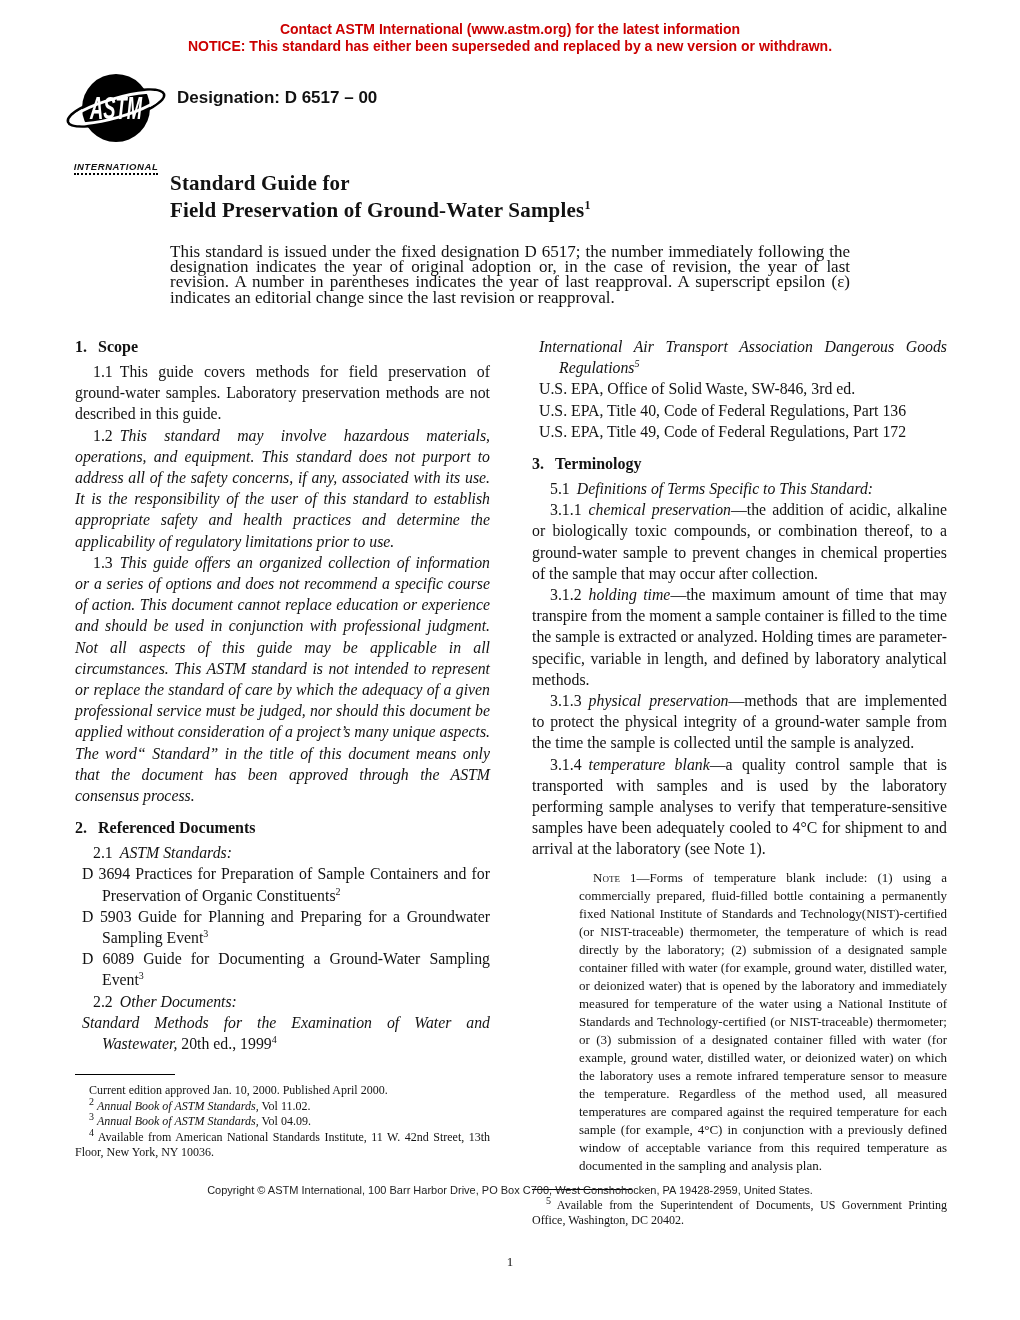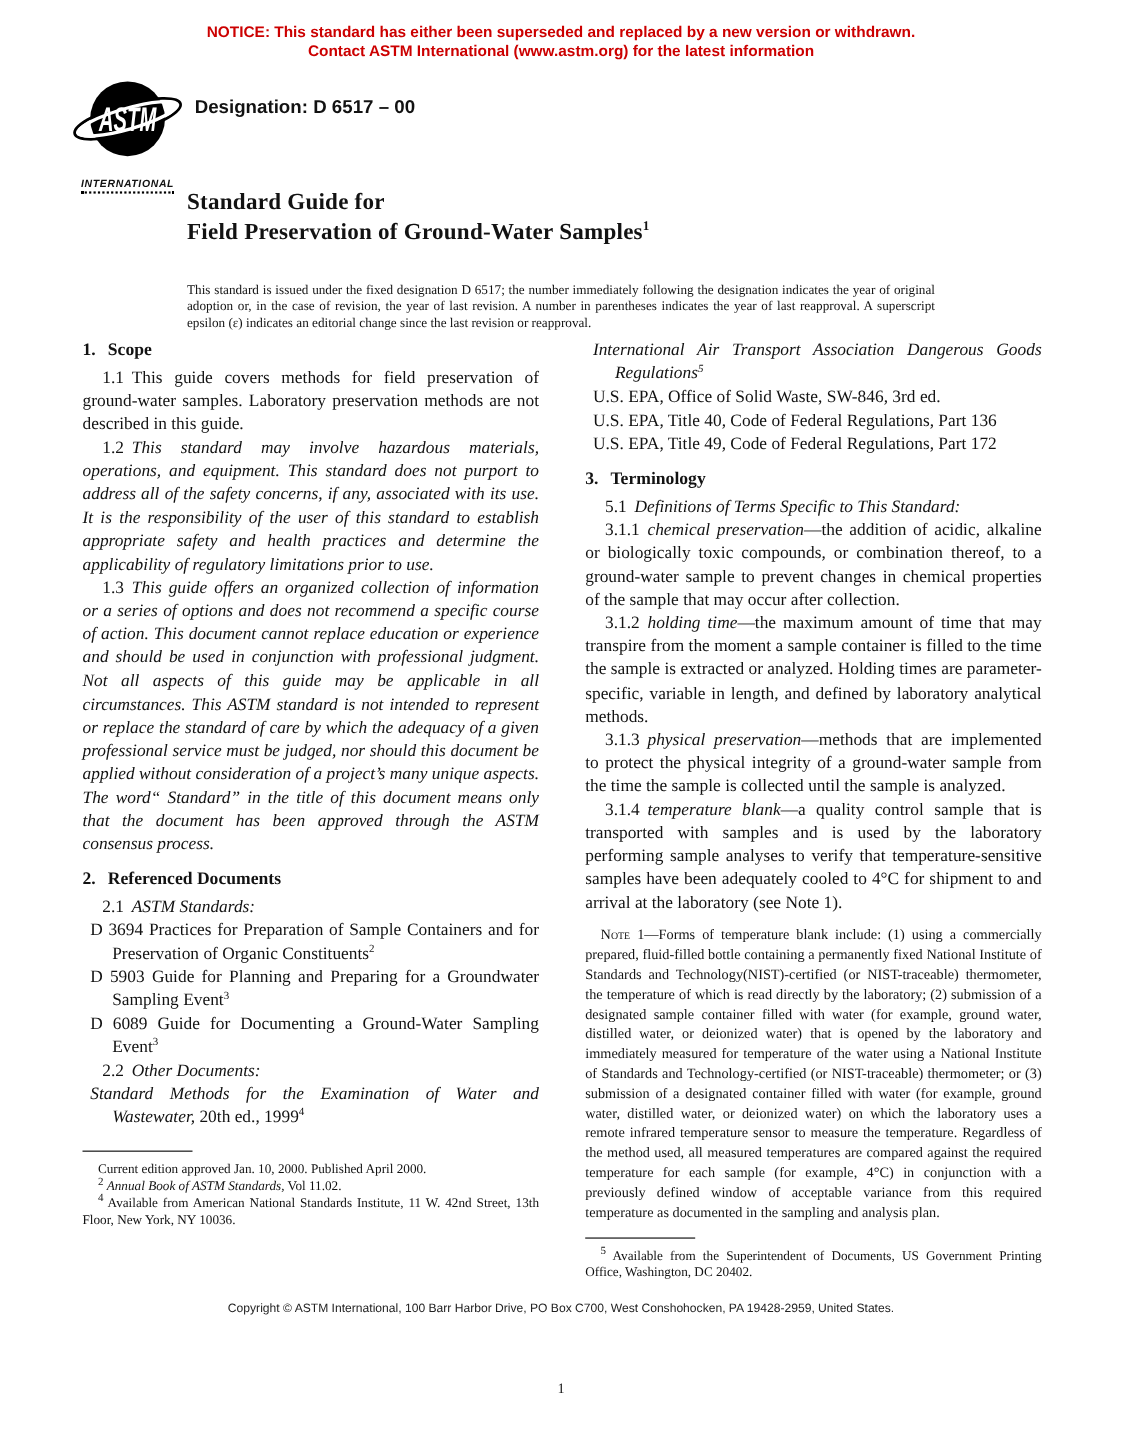--- a/index.html
+++ b/index.html
@@ -24,53 +24,53 @@
     position:absolute; top:88px; left:177px;
     font-family:"Liberation Sans", sans-serif; font-weight:bold; font-size:17px;
   }
   .title {
     position:absolute; top:170px; left:170px;
     font-family:Liberation Serif, serif; font-weight:bold;
     font-size:21px; line-height:27px; letter-spacing:0.2px;
   }
   .title sup { font-size:12px; }
   .preamble {
-    position:absolute; top:256px; left:170px; width:680px;
-    font-size:12px; line-height:15.2px; text-align:justify;
+    position:absolute; top:244px; left:170px; width:680px;
+    font-size:17px; line-height:15.2px; text-align:justify;
   }
-  .columns { position:absolute; top:308px; left:75px; width:872px; display:flex; gap:42px; }
+  .columns { position:absolute; top:336px; left:75px; width:872px; display:flex; gap:42px; }
   .col { width:421px; }
   .sec-h { font-size:16px; font-weight:bold; margin:13px 0 5px; font-family:"Liberation Serif", serif; }
   .sec-h.first { margin-top:2px; }
   .h-num { margin-right:11px; }
   .para { font-size:15.8px; line-height:21.2px; text-align:justify; text-indent:18px; }
   .it { font-style:italic; }
   .p-num { font-style:normal; margin-right:7px; }
   .ref { font-size:15.8px; line-height:21.2px; text-align:justify; padding-left:27px; text-indent:-20px; }
   sup { font-size:10px; line-height:0; }
-  .note { margin-top:9px; font-size:13px; line-height:18px; text-align:justify; text-indent:14px; }
+  .note { margin-top:9px; font-size:13px; line-height:18px; text-align:justify; text-indent:14px;margin-left:47px; }
   .note-label { font-variant:small-caps; }
   .footnotes { margin-top:20px; font-size:12px; line-height:15.5px; }
   .footnotes.right-fn { margin-top:14px; }
   .fn-rule { width:100px; border-top:1.5px solid #000; margin-bottom:8px; }
   .fn { text-align:justify; text-indent:14px; }
   .copyright {
     position:absolute; top:1184px; left:75px; width:870px;
     font-family:"Liberation Sans", sans-serif; font-size:11px; color:#222;text-align:center;
   }
   .pageno { position:absolute; top:1254px; left:0; width:100%; text-align:center; font-size:13px; }
 </style>
 </head>
 <body>
 
 <div class="page">
 
   <div class="notice">
+    <div>Contact ASTM International (www.astm.org) for the latest information</div>
     <div>NOTICE: This standard has either been superseded and replaced by a new version or withdrawn.</div>
-    <div>Contact ASTM International (www.astm.org) for the latest information</div>
   </div>
 
   <div class="logo-wrap">
     <svg width="104" height="82" viewBox="0 0 104 82">
       <circle cx="52" cy="38" r="34" fill="#000"></circle>
       <ellipse cx="52" cy="38" rx="50" ry="13" fill="none" stroke="#000" stroke-width="2.5" transform="rotate(-16 52 38)"></ellipse>
       <ellipse cx="52" cy="38" rx="46" ry="9.5" fill="none" stroke="#fff" stroke-width="3" transform="rotate(-16 52 38)"></ellipse>
       <text x="52" y="49" text-anchor="middle" font-family="Liberation Sans, sans-serif" font-weight="bold" font-style="italic" font-size="31" fill="#fff" textLength="52" lengthAdjust="spacingAndGlyphs">ASTM</text>
     </svg>
     <div class="logo-sub">INTERNATIONAL</div>
@@ -103,20 +103,21 @@
       <p class="ref"><span>D 6089 Guide for Documenting a Ground-Water Sampling Event</span><sup>3</sup></p>
 
       <p class="para"><span class="p-num">2.2</span><span class="it">Other Documents:</span></p>
 
       <p class="ref"><span class="it">Standard Methods for the Examination of Water and Wastewater,</span><span> 20th ed., 1999</span><sup>4</sup></p>
 
       <div class="footnotes">
         <div class="fn-rule"></div>
         <p class="fn">Current edition approved Jan. 10, 2000. Published April 2000.</p>
         <p class="fn"><sup>2</sup> <span class="it">Annual Book of ASTM Standards,</span><span> Vol 11.02.</span></p>
+        <p class="fn"><sup>3</sup> <span class="it">Annual Book of ASTM Standards,</span><span> Vol 04.09.</span></p>
         <p class="fn"><sup>4</sup> <span>Available from American National Standards Institute, 11 W. 42nd Street, 13th Floor, New York, NY 10036.</span></p>
       </div>
     </div>
 
     <div class="col">
       <p class="ref it"><span>International Air Transport Association Dangerous Goods Regulations</span><sup>5</sup></p>
       <p class="ref">U.S.  EPA, Office of Solid Waste, SW-846, 3rd ed.</p>
       <p class="ref">U.S.  EPA, Title 40, Code of Federal Regulations, Part 136</p>
       <p class="ref">U.S.  EPA, Title 49, Code of Federal Regulations, Part 172</p>
 

